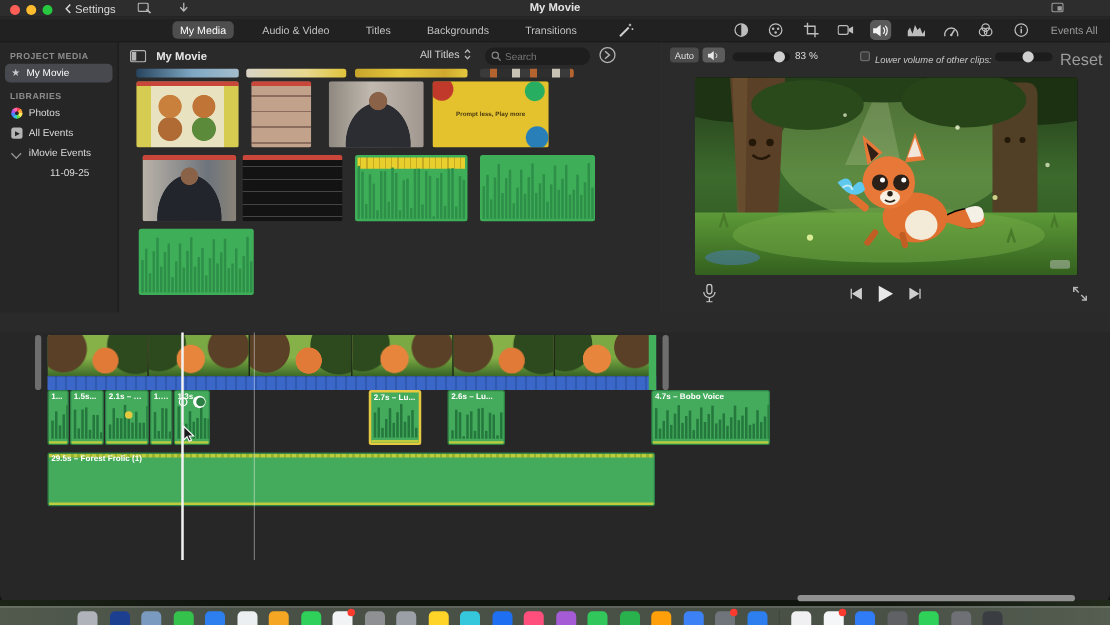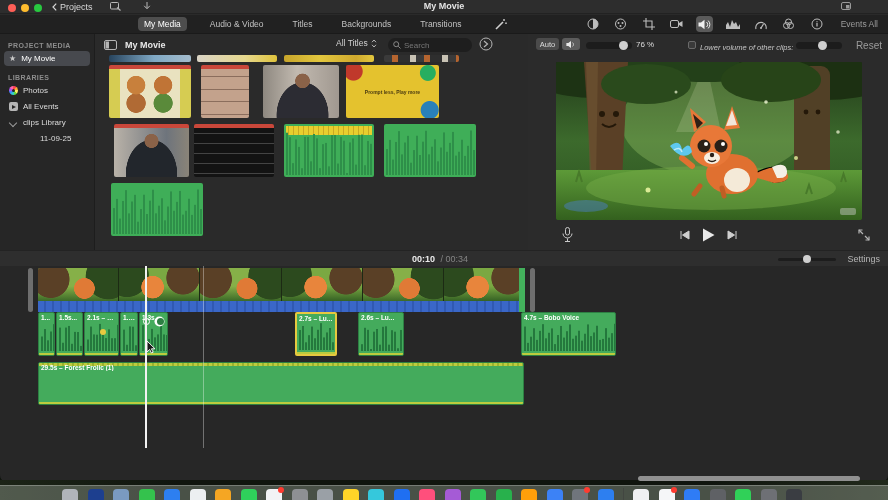--- a/index.html
+++ b/index.html
@@ -94,21 +94,21 @@
 
   
   .inspector{position:absolute;left:528px;top:34px;width:360px;height:216px;background:#2b2b2b;}
   .vol-row{position:absolute;left:0;top:4px;width:100%;height:16px;}
   .pill-btn{position:absolute;height:12px;border-radius:3px;background:#4b4b4b;color:#ddd;font-size:7.5px;display:flex;align-items:center;justify-content:center;}
   .slider{position:absolute;height:7px;border-radius:4px;background:#1c1c1c;}
   .knob{position:absolute;top:-1px;width:9px;height:9px;border-radius:50%;background:#cfcfcf;}
   .vol-pct{position:absolute;left:108px;top:2px;color:#ddd;font-size:8px;}
   .chk{position:absolute;left:160px;top:3px;width:8px;height:8px;background:#3a3a3a;border:1px solid #6a6a6a;border-radius:2px;}
   .lower-label{position:absolute;left:172px;top:5px;color:#c6c6c6;font-size:7.5px;font-style:italic;}
-  .reset-link{position:absolute;right:6px;top:2px;color:#9c9c9c;font-size:10px;}
+  .reset-link{position:absolute;right:6px;top:2px;color:#9c9c9c;font-size:13px;}
   .viewer{position:absolute;left:28px;top:28px;width:306px;height:158px;background:#111;border-radius:2px;overflow:hidden;}
   .transport{position:absolute;left:0;top:192px;width:100%;height:20px;}
   .t-center{position:absolute;left:0;top:0;width:100%;display:flex;justify-content:center;gap:12px;align-items:center;height:18px;}
 
   
   .tl-header{position:absolute;left:0;top:250px;width:100%;height:16px;background:#2e2e2e;border-top:1px solid #232323;}
   .time-display{position:absolute;left:412px;top:3px;font-size:9px;}
   .time-cur{color:#ececec;font-weight:bold;}
   .time-total{color:#848484;margin-left:3px;}
   .zoom-slider{position:absolute;right:52px;top:7px;width:58px;height:3px;background:#1d1d1d;border-radius:2px;}
@@ -160,21 +160,21 @@
   <div class="window">
 
     <div class="titlebar">
       <div class="tl red"></div>
       <div class="tl yellow"></div>
       <div class="tl green"></div>
       <div class="back-btn">
         <svg width="5" height="8" viewBox="0 0 5 8">
             <path d="M4.2.6 1 4l3.2 3.4" stroke="#d8d8d8" stroke-width="1.2" fill="none"></path>
           </svg>
-        <span>Projects</span>
+        <span>Settings</span>
       </div>
       <span class="tb-icon" style="left:110px">
         <svg width="11" height="9" viewBox="0 0 11 9">
             <rect x="0.5" y="0.5" width="8" height="6.5" rx="1" fill="none" stroke="#b9b9b9"></rect>
             <path d="M7 5.5 10.5 8.5" stroke="#b9b9b9" stroke-width="1.2"></path>
           </svg>
       </span>
       <span class="tb-icon" style="left:143px">
         <svg width="8" height="9" viewBox="0 0 8 9">
             <path d="M4 0v6M1.2 3.8 4 6.8l2.8-3" stroke="#b9b9b9" fill="none"></path>
@@ -273,21 +273,21 @@
       <div class="sb-item has-photos-icon">
           <span class="li-icon"></span>
           <span>Photos</span>
         </div>
         <div class="sb-item has-events-icon">
           <span class="li-icon"></span>
           <span>All Events</span>
         </div>
         <div class="sb-item has-chevron-down-icon">
           <span class="li-icon"></span>
-          <span>clips Library</span>
+          <span>iMovie Events</span>
         </div>
         <div class="sb-item indent">
           <span class="li-icon"></span>
           <span>11-09-25</span>
         </div>
     </div>
 
     <div class="browser">
       <div class="br-head">
         <span class="panel-toggle">
@@ -458,21 +458,21 @@
         <span class="pill-btn" style="left:8px;width:23px">Auto</span>
         <span class="pill-btn" style="left:34px;width:18px;background:#5c5c5c">
           <svg width="10" height="9" viewBox="0 0 13 11">
               <path d="M0.5 3.5h2.5L6.5 0.8v9.4L3 7.5H0.5z" fill="#e8e8e8"></path>
               <path d="M8.5 3a3.2 3.2 0 0 1 0 5" stroke="#e8e8e8" fill="none"></path>
             </svg>
         </span>
         <span class="slider" style="left:58px;top:4px;width:46px">
             <span class="knob" style="left:33px"></span>
           </span>
-        <span class="vol-pct">76 %</span>
+        <span class="vol-pct">83 %</span>
         <span class="chk"></span>
         <span class="lower-label">Lower volume of other clips:</span>
         <span class="slider" style="left:268px;top:4px;width:46px">
             <span class="knob" style="left:22px"></span>
           </span>
         <span class="reset-link">Reset</span>
       </div>
 
       <div class="viewer">
         <svg width="306" height="158" viewBox="0 0 306 158">
@@ -564,30 +564,20 @@
         </span>
         <span style="position:absolute;right:18px;top:3px">
           <svg width="12" height="12" viewBox="0 0 12 12">
               <path d="M1 4.5V1h3.5M7.5 11H11V7.5" stroke="#b5b5b5" fill="none" stroke-width="1.2"></path>
               <path d="M1 1l4 4M11 11 7 7" stroke="#b5b5b5" stroke-width="1.2"></path>
             </svg>
         </span>
       </div>
     </div>
 
-    <div class="tl-header">
-      <span class="time-display">
-        <span class="time-cur">00:10</span>
-        <span class="time-total">/ 00:34</span>
-      </span>
-      <span class="zoom-slider">
-          <span class="knob" style="left:25px"></span>
-        </span>
-      <span class="settings-label">Settings</span>
-    </div>
 
     <div class="timeline">
       <span class="bracket" style="left:28px"></span>
       <span class="bracket" style="left:530px"></span>
       <div class="filmstrip">
           <div class="film-tile"></div>
           <div class="film-tile"></div>
           <div class="film-tile"></div>
           <div class="film-tile"></div>
           <div class="film-tile"></div>

